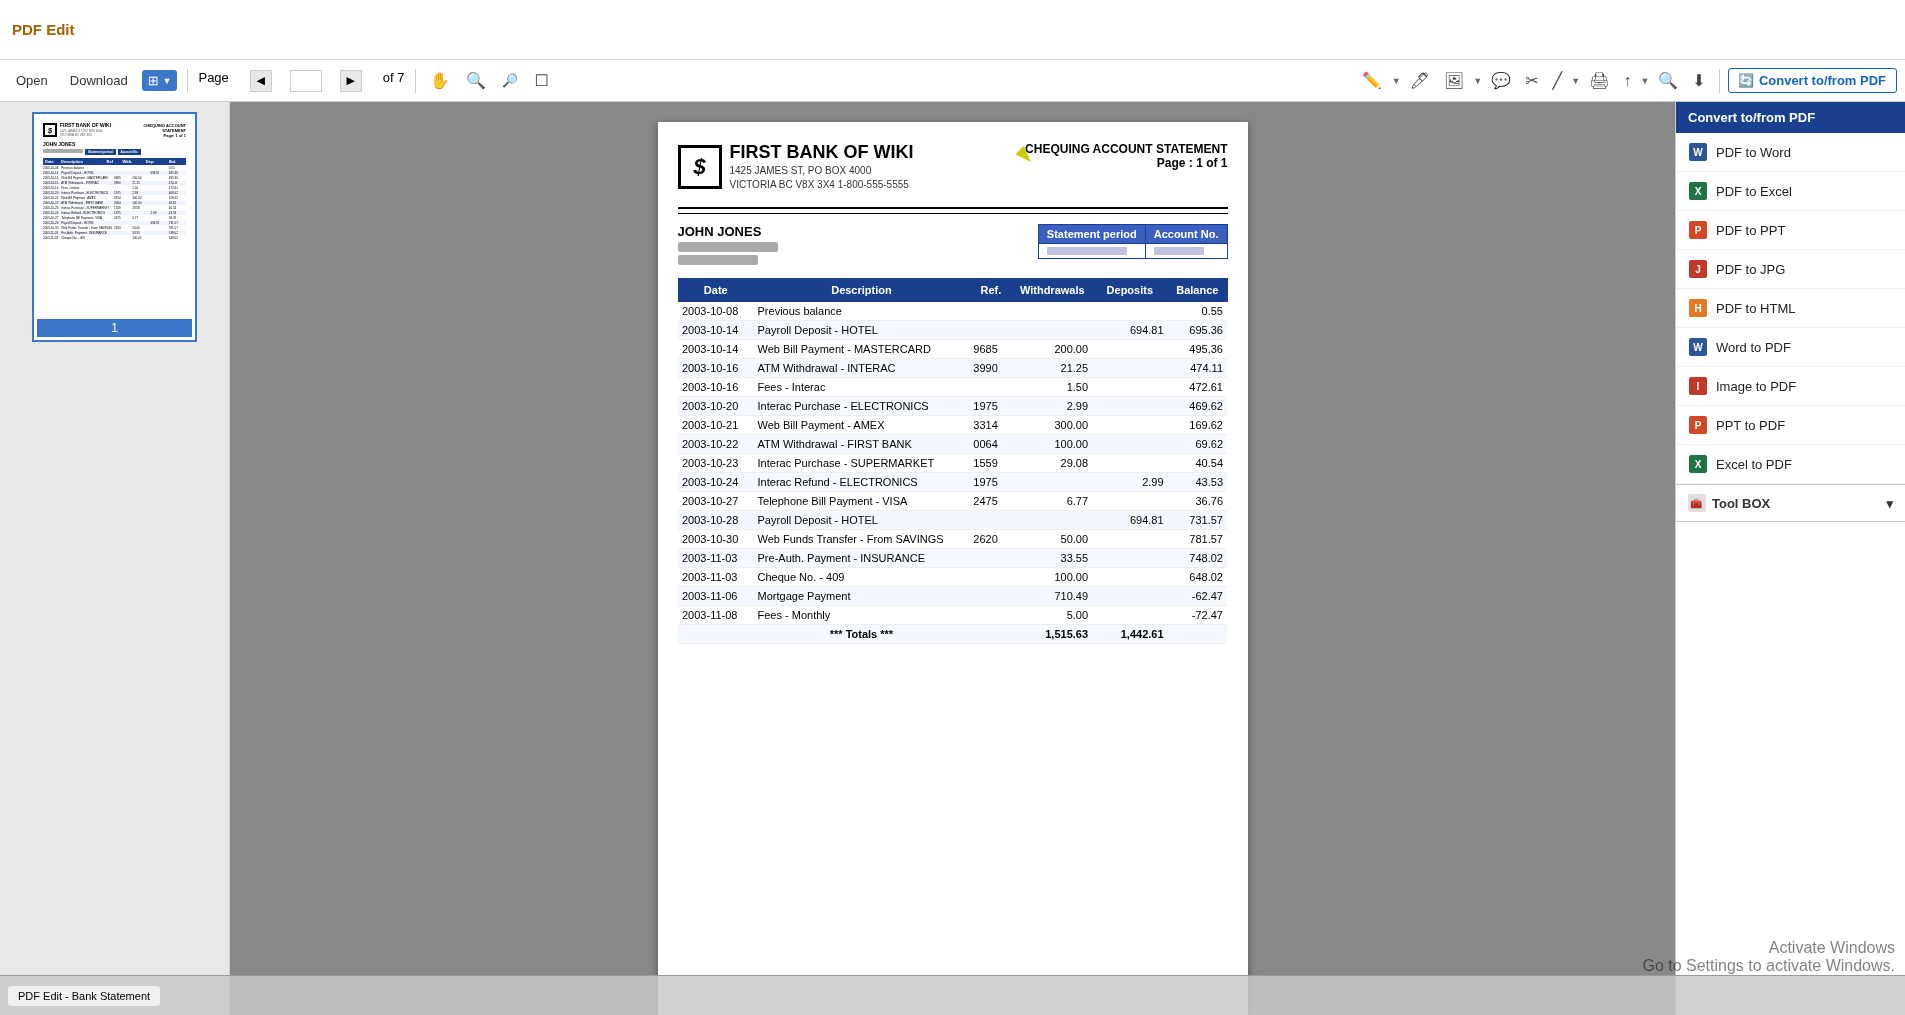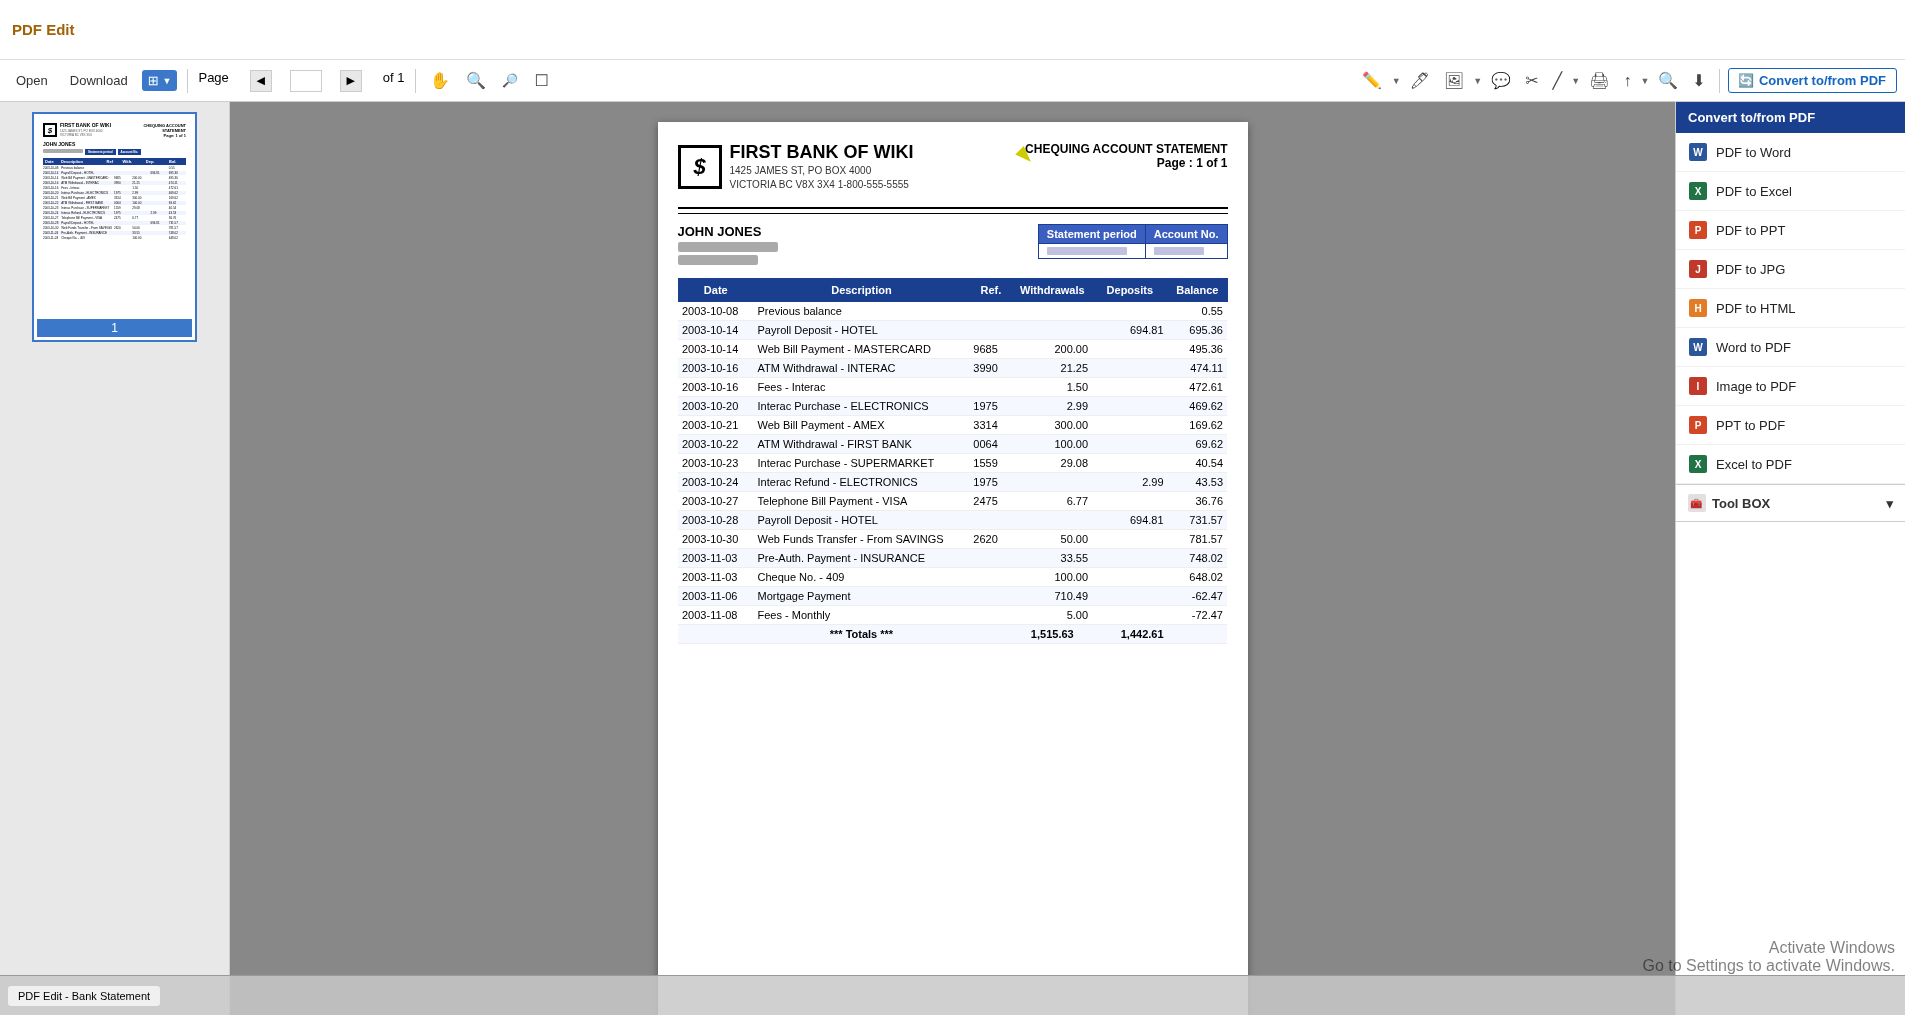--- a/index.html
+++ b/index.html
@@ -402,21 +402,21 @@
     <span style="color:#fff;font-size:9px;" class="dropdown-arrow">▼</span>
   </div>
 
   <div class="toolbar-separator"></div>
 
   <div class="page-nav">
     <span style="font-size:13px;margin-right:3px;">Page</span>
     <button style="background:#e8e8e8;border:1px solid #ccc;cursor:pointer;width:22px;height:22px;font-size:11px;">◀</button>
     <input type="text" style="width: 32px; height: 22px; text-align: center; border: 1px solid rgb(204, 204, 204); font-size: 13px;">
     <button style="background:#e8e8e8;border:1px solid #ccc;cursor:pointer;width:22px;height:22px;font-size:11px;">▶</button>
-    <span style="font-size:13px;margin-left:3px;">of 1</span>
+    <span style="font-size:13px;margin-left:3px;">of 7</span>
   </div>
 
   <div class="toolbar-separator"></div>
 
   <button class="toolbar-icon-btn" title="Pan">✋</button>
   <button class="toolbar-icon-btn" title="Zoom In">🔍</button>
   <button class="toolbar-icon-btn" title="Zoom Out" style="font-size:13px;">🔎</button>
   <button class="toolbar-icon-btn" title="Fit Page">☐</button>
 
   <div class="toolbar-right">
@@ -794,21 +794,21 @@
               <td>Fees - Monthly</td>
               <td></td>
               <td style="text-align: right;">5.00</td>
               <td style="text-align: right;"></td>
               <td style="text-align: right;">-72.47</td>
             </tr>
             <tr class="total-row">
               <td></td>
               <td style="text-align: center;">*** Totals ***</td>
               <td></td>
-              <td style="text-align: center;">1,515.63</td>
+              <td style="text-align: right;">1,515.63</td>
               <td style="text-align: right;">1,442.61</td>
               <td style="text-align: right;"></td>
             </tr>
           </tbody>
       </table>
 
     </div>
   </div>
 
   <div id="right-panel">

